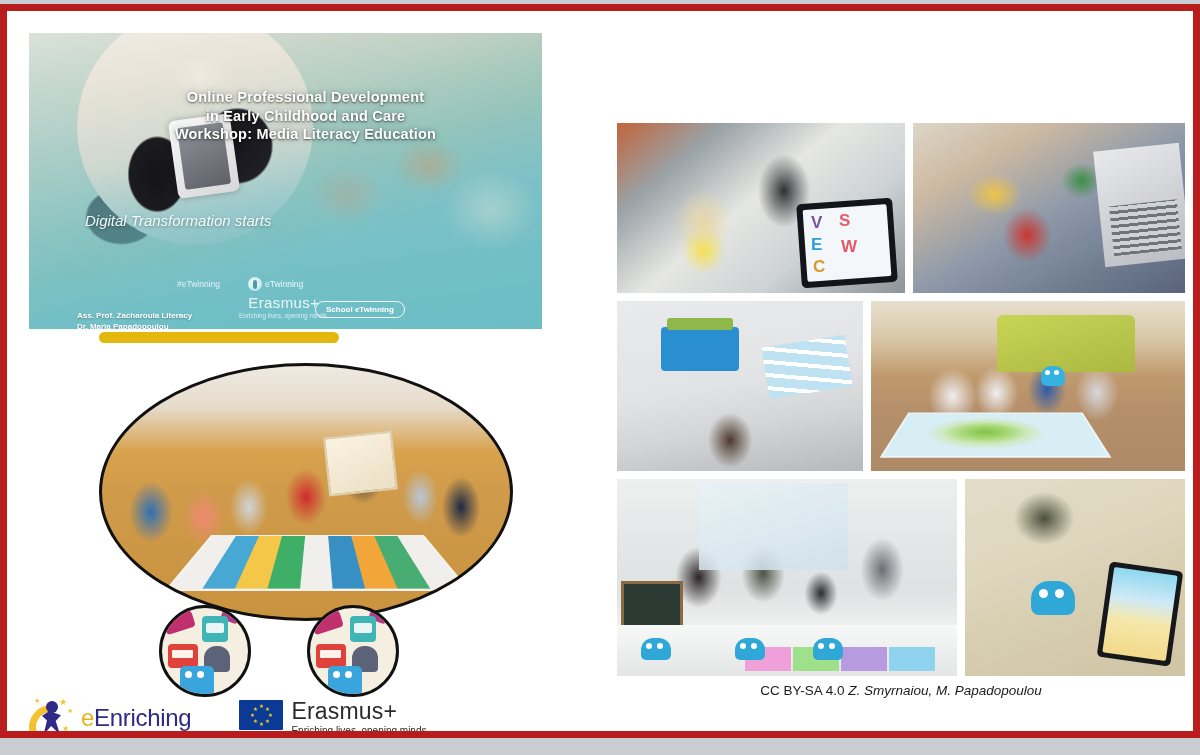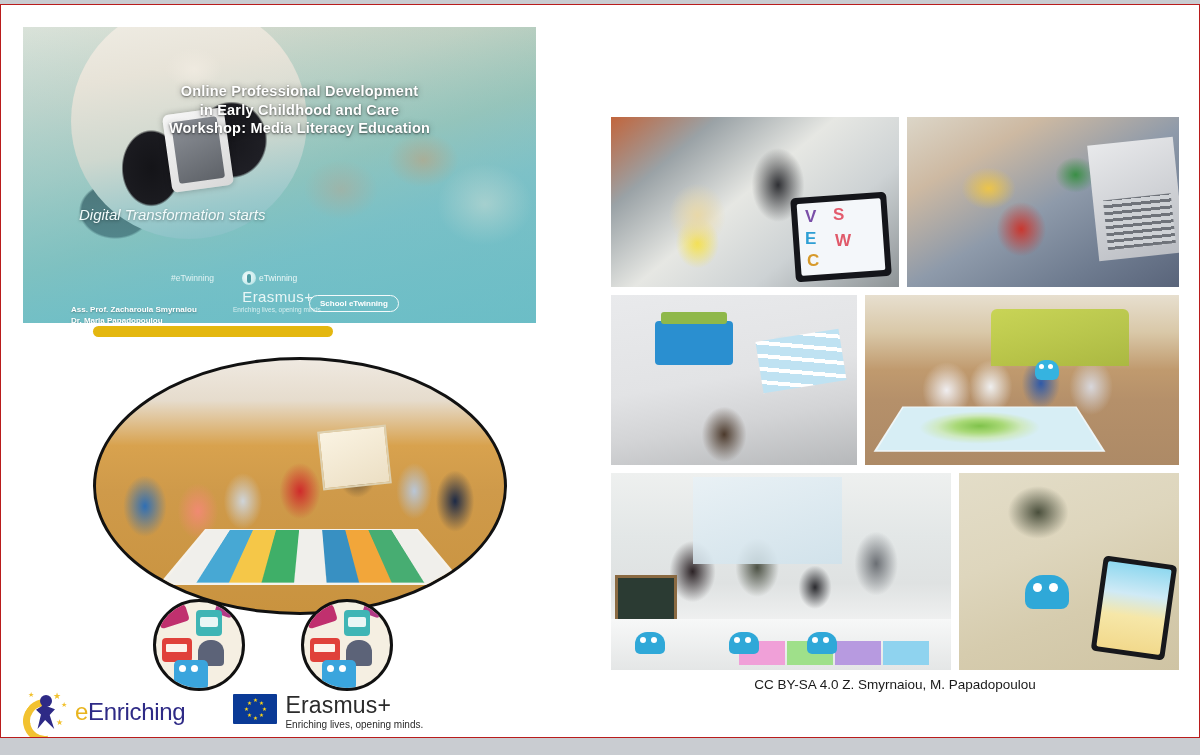--- a/index.html
+++ b/index.html
@@ -5,21 +5,21 @@
   html,body{margin:0;padding:0;}
   body{
     width:1200px;height:755px;
     background:#c9ccd1;
     font-family:"Liberation Sans", sans-serif;
     overflow:hidden;
   }
   .page{
     position:absolute;left:0;top:4px;width:1200px;height:734px;
     background:#ffffff;
-    border:1px solid #b91c1c;
+    border:7px solid #b91c1c;
     box-sizing:border-box;
     overflow:hidden;
   }
 
   
   .title-slide{
     position:absolute;left:22px;top:22px;width:513px;height:296px;
     overflow:hidden;
     background:#7fc4c8;
   }
@@ -292,21 +292,21 @@
   .ph.p6 .bot2:after{content:"";position:absolute;left:8px;top:8px;width:9px;height:9px;background:#fff;border-radius:50%;box-shadow:16px 0 0 #fff;}
   .ph.p6 .tab{position:absolute;right:8px;top:44%;width:74px;height:96px;background:#17181c;border-radius:5px;transform:rotate(8deg);}
   .ph.p6 .tab:after{content:"";position:absolute;left:5px;top:5px;right:5px;bottom:5px;border-radius:2px;
     background:linear-gradient(180deg,#8fd8ef 0%, #cfeaf6 34%, #f6e7a8 60%, #f2d98c 100%);}
 
   
   .cc-line{
     position:absolute;left:610px;top:672px;width:568px;text-align:center;
     font-size:13.5px;color:#1a1a1a;
   }
-  .cc-line .it{}
+  .cc-line .it{font-style:italic;}
   .footer-bar{
     position:absolute;left:737px;top:697px;width:446px;height:27px;border-radius:14px;
     background:#1f0f7a;display:flex;align-items:center;justify-content:center;
   }
   .footer-bar span{
     color:#ffffff;font-size:13px;font-weight:bold;font-style:italic;letter-spacing:.2px;
   }
 </style>
 </head>
 <body>
@@ -340,21 +340,21 @@
     </div>
 
     <div class="ts-erasmus">
       <div class="ts-erasmus-name">Erasmus+</div>
       <div class="ts-erasmus-tag">Enriching lives, opening minds.</div>
     </div>
 
     <div class="ts-pill">School eTwinning</div>
 
     <div class="ts-authors">
-      <div>Ass. Prof. Zacharoula Smyrnaiou</div>
+      <div>Ass. Prof. Zacharoula Literacy</div>
       <div>Dr. Maria Papadopoulou</div>
     </div>
   </div>
 
   <div class="gold-bar"></div>
 
   <div class="oval-photo">
     <div class="board"></div>
     <div class="mat"></div>
   </div>

